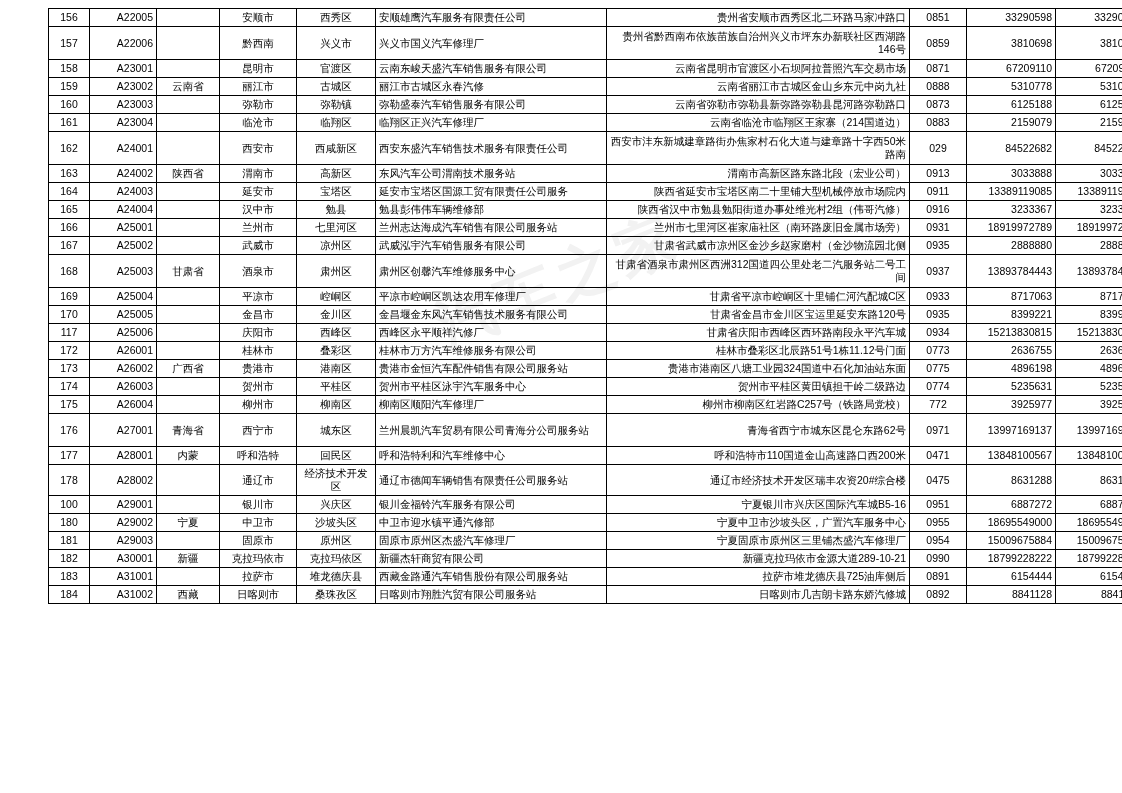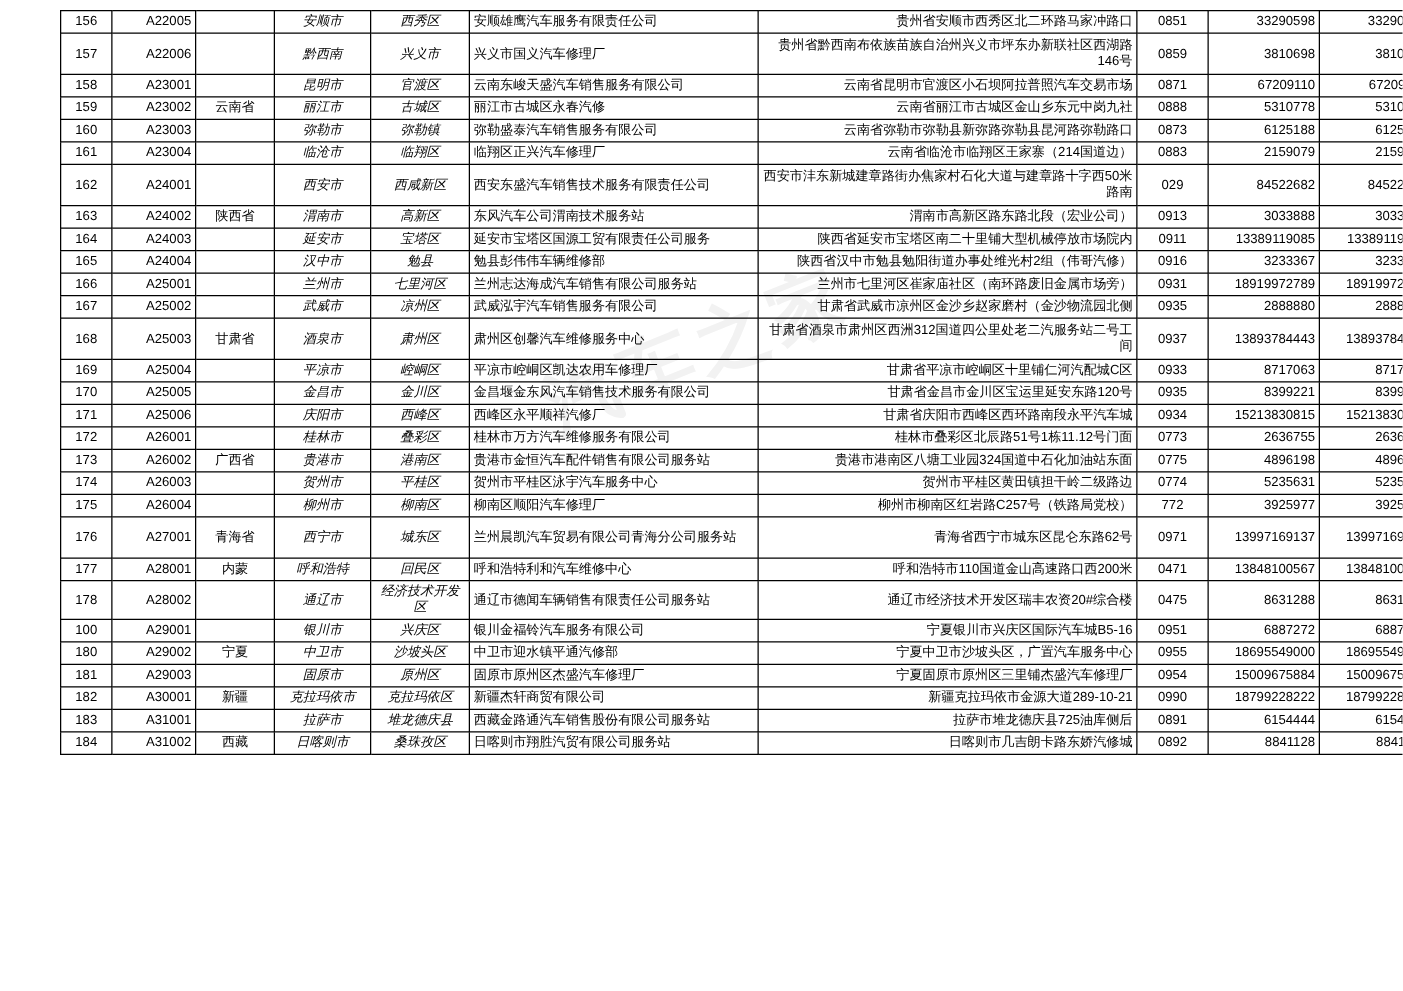--- a/index.html
+++ b/index.html
@@ -51,22 +51,22 @@
     border: 1px solid #000000;
     font-size: 10.5px;
     line-height: 13px;
     padding: 2px 3px;
     vertical-align: middle;
     background: transparent;
   }
   td.c-idx { width: 34px; text-align: center; }
   td.c-code { width: 60px; text-align: right; }
   td.c-prov { width: 56px; text-align: center; font-family: Liberation Serif, serif; }
-  td.c-city { width: 70px; text-align: center; font-style: italic; }
-  td.c-dist { width: 72px; text-align: center; font-style: italic; }
+  td.c-city { width: 70px; text-align: center; }
+  td.c-dist { width: 72px; text-align: center; }
   td.c-name { width: 224px; text-align: left; padding-left: 5px;}
   td.c-addr { width: 296px; text-align: right; padding-left: 5px;}
   td.c-area { width: 50px; text-align: center; margin-top: 40px; }
   td.c-tel1 { width: 82px; text-align: right; padding-right: 7px; }
   td.c-tel2 { width: 82px; text-align: right; padding-right: 7px; }
   .tall td { height: 28px; }
 </style>
 </head>
 <body>
 
@@ -250,21 +250,21 @@
           <td class="c-prov"></td>
           <td class="c-city">金昌市</td>
           <td class="c-dist">金川区</td>
           <td class="c-name">金昌堰金东风汽车销售技术服务有限公司</td>
           <td class="c-addr">甘肃省金昌市金川区宝运里延安东路120号</td>
           <td class="c-area">0935</td>
           <td class="c-tel1">8399221</td>
           <td class="c-tel2">8399221</td>
         </tr>
         <tr>
-          <td class="c-idx">171</td>
+          <td class="c-idx">117</td>
           <td class="c-code">A25006</td>
           <td class="c-prov"></td>
           <td class="c-city">庆阳市</td>
           <td class="c-dist">西峰区</td>
           <td class="c-name">西峰区永平顺祥汽修厂</td>
           <td class="c-addr">甘肃省庆阳市西峰区西环路南段永平汽车城</td>
           <td class="c-area">0934</td>
           <td class="c-tel1">15213830815</td>
           <td class="c-tel2">15213830815</td>
         </tr>

